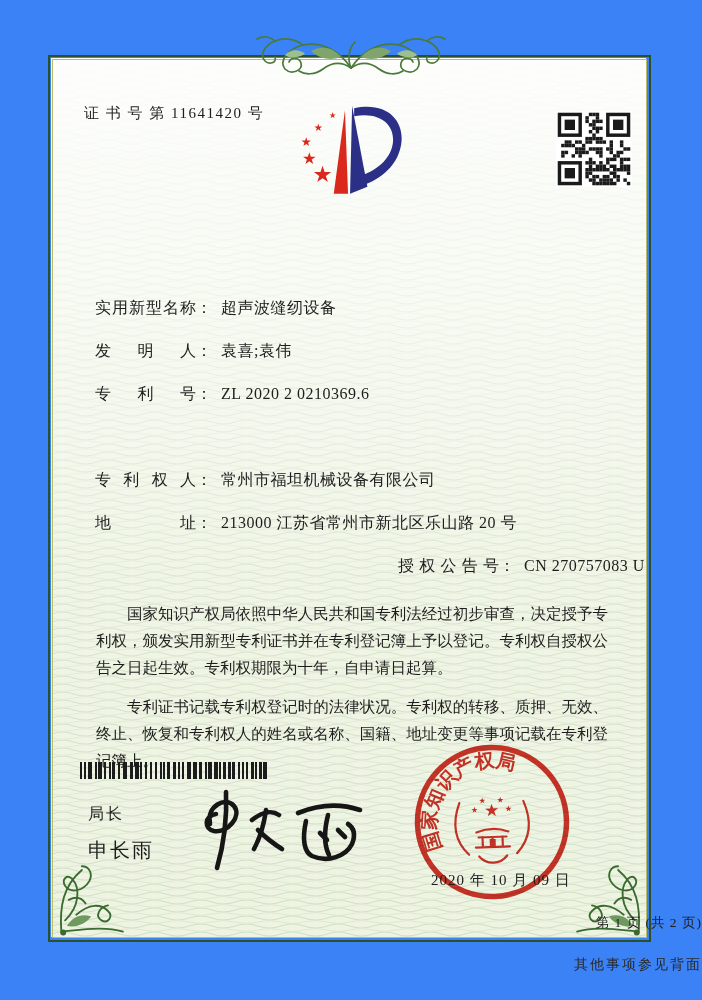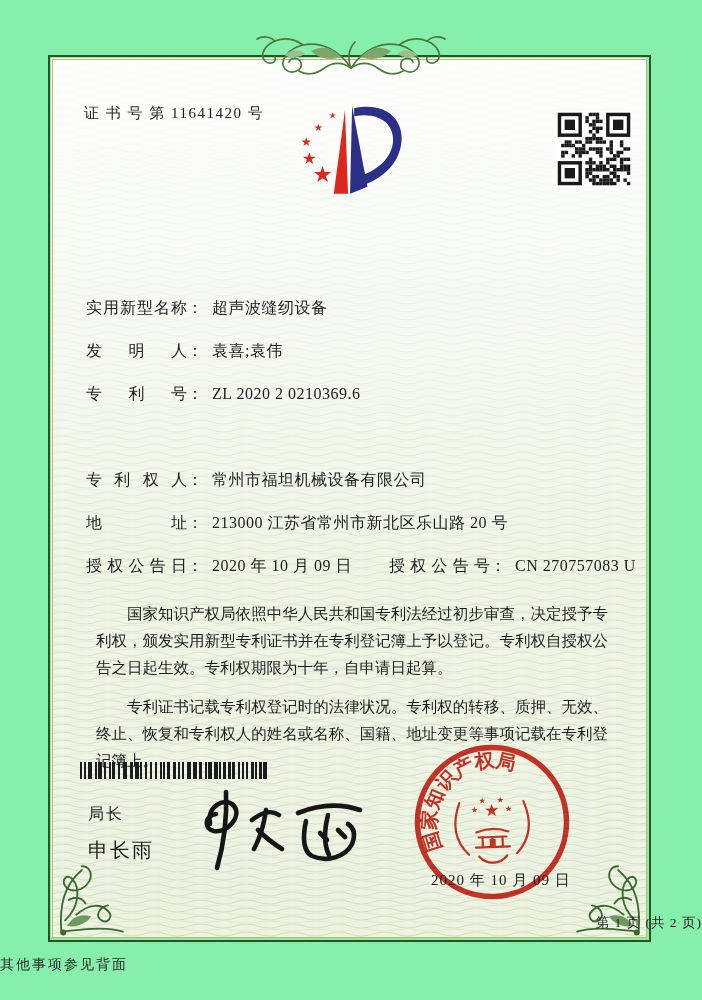--- a/index.html
+++ b/index.html
@@ -1,47 +1,47 @@
 <!DOCTYPE html>
 <html><head>
 <meta charset="utf-8">
 <style>
   html,body{margin:0;padding:0;background:#ffffff;}
   .page{
-    position:relative;width:702px;height:1000px;background:#86efac;overflow:hidden;
+    position:relative;width:702px;height:1000px;background:#3b82f6;overflow:hidden;
     font-family:"Liberation Serif","DejaVu Serif",serif;color:#1d1d1d;
   }
   .abs{position:absolute;}
   
   .frame{left:48px;top:55px;width:599px;height:883px;border:2.5px solid #2c5126;}
   .frame-inner{position:absolute;inset:2px;border:1px solid #b9bd66;}
   .guilloche{left:51px;top:58px;width:595px;height:879px;}
   
   .cert-no{left:84px;top:104px;font-size:15px;letter-spacing:1.5px;}
   .logo{left:289px;top:100px;width:116px;height:102px;}
   .qr{left:556px;top:111px;width:76px;height:76px;background:#ffffff;}
   .title{left:0;right:0;top:208px;text-align:center;font-size:35px;font-weight:bold;letter-spacing:6px;}
   
   .frow{left:86px;font-size:16px;line-height:24px;white-space:nowrap;}
-  .flabel{display:inline-block;width:101px;text-align:justify;text-align-last:justify;}
+  .flabel{display:inline-block;width:101px;text-align:justify;text-align-last:justify;margin-left:9px;}
   .fcolon{margin-right:9px;}
   .fvalue{letter-spacing:0.5px;}
   .grant{left:389px;font-size:16px;line-height:24px;white-space:nowrap;}
   
   .body-text{left:84px;top:588px;width:536px;font-size:15.5px;line-height:27px;text-align:justify;}
   .body-text p{margin:12px;text-indent:2em;}
   
   .barcode{left:80px;top:762px;width:188px;height:17px;}
   .officer-title{left:88px;top:804px;font-size:16px;letter-spacing:2px;}
   .officer-name{left:88px;top:837px;font-size:20px;letter-spacing:2px;}
   .signature{left:182px;top:786px;width:190px;height:88px;}
   .seal{left:412px;top:742px;width:160px;height:160px;mix-blend-mode:multiply;opacity:.93;transform:rotate(-2deg);}
   .seal-date{left:431px;top:871px;font-size:15px;letter-spacing:1px;z-index:3;}
   .page-no{left:0;right:0;top:914px;text-align:right;font-size:13.5px;letter-spacing:1px;}
-  .back-note{left:0;right:0;top:956px;text-align:left;font-size:14px;letter-spacing:2px;color:#2a2a2a;}
+  .back-note{left:0;right:0;top:956px;text-align:right;font-size:14px;letter-spacing:2px;color:#2a2a2a;}
   
   .orn-top{left:251px;top:28px;width:200px;height:52px;}
   .orn-bl{left:52px;top:855px;width:84px;height:84px;}
   .orn-br{left:564px;top:855px;width:84px;height:84px;transform:scaleX(-1);}
   .z1{z-index:1}.z2{z-index:2}
 </style>
 </head>
 <body>
 
 <div class="page">
@@ -283,23 +283,20 @@
   </div>
   <div class="abs frow z2" style="top:382px">
     <span class="flabel">专利号</span><span class="fcolon">：</span><span class="fvalue">ZL 2020 2 0210369.6</span>
   </div>
   <div class="abs frow z2" style="top:468px">
     <span class="flabel">专利权人</span><span class="fcolon">：</span><span class="fvalue">常州市福坦机械设备有限公司</span>
   </div>
   <div class="abs frow z2" style="top:511px">
     <span class="flabel">地址</span><span class="fcolon">：</span><span class="fvalue">213000 江苏省常州市新北区乐山路 20 号</span>
   </div>
-  <div class="abs frow z2" style="top:554px">
-    <span class="flabel">授权公告日</span><span class="fcolon">：</span><span class="fvalue">2020 年 10 月 09 日</span>
-  </div>
   <div class="abs grant z2" style="top:554px">
     <span class="flabel">授权公告号</span><span class="fcolon">：</span><span class="fvalue">CN 270757083 U</span>
   </div>
 
   <div class="abs body-text z2">
     <p>国家知识产权局依照中华人民共和国专利法经过初步审查，决定授予专利权，颁发实用新型专利证书并在专利登记簿上予以登记。专利权自授权公告之日起生效。专利权期限为十年，自申请日起算。</p>
     <p>专利证书记载专利权登记时的法律状况。专利权的转移、质押、无效、终止、恢复和专利权人的姓名或名称、国籍、地址变更等事项记载在专利登记簿上。</p>
   </div>
 
   <div class="abs barcode z2">

